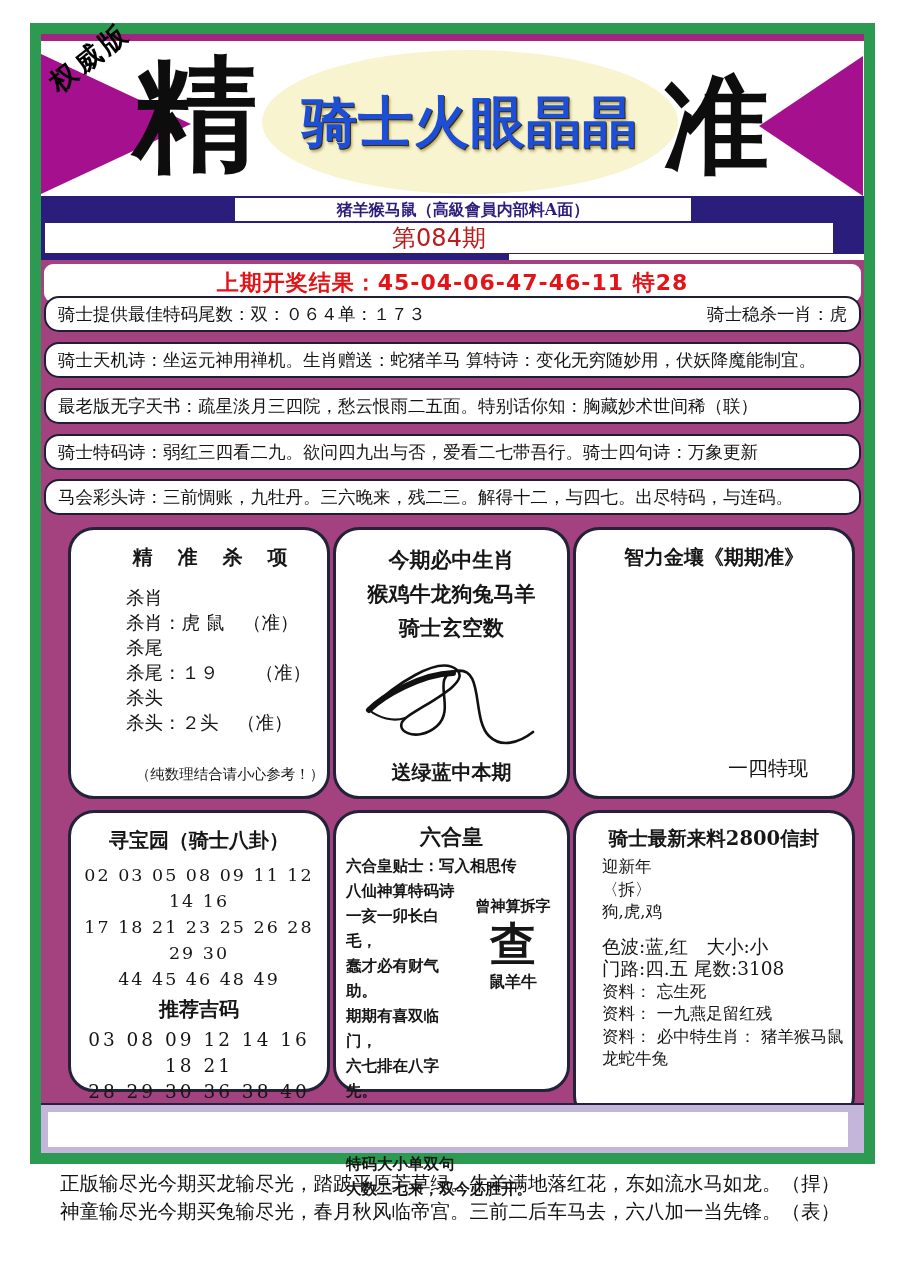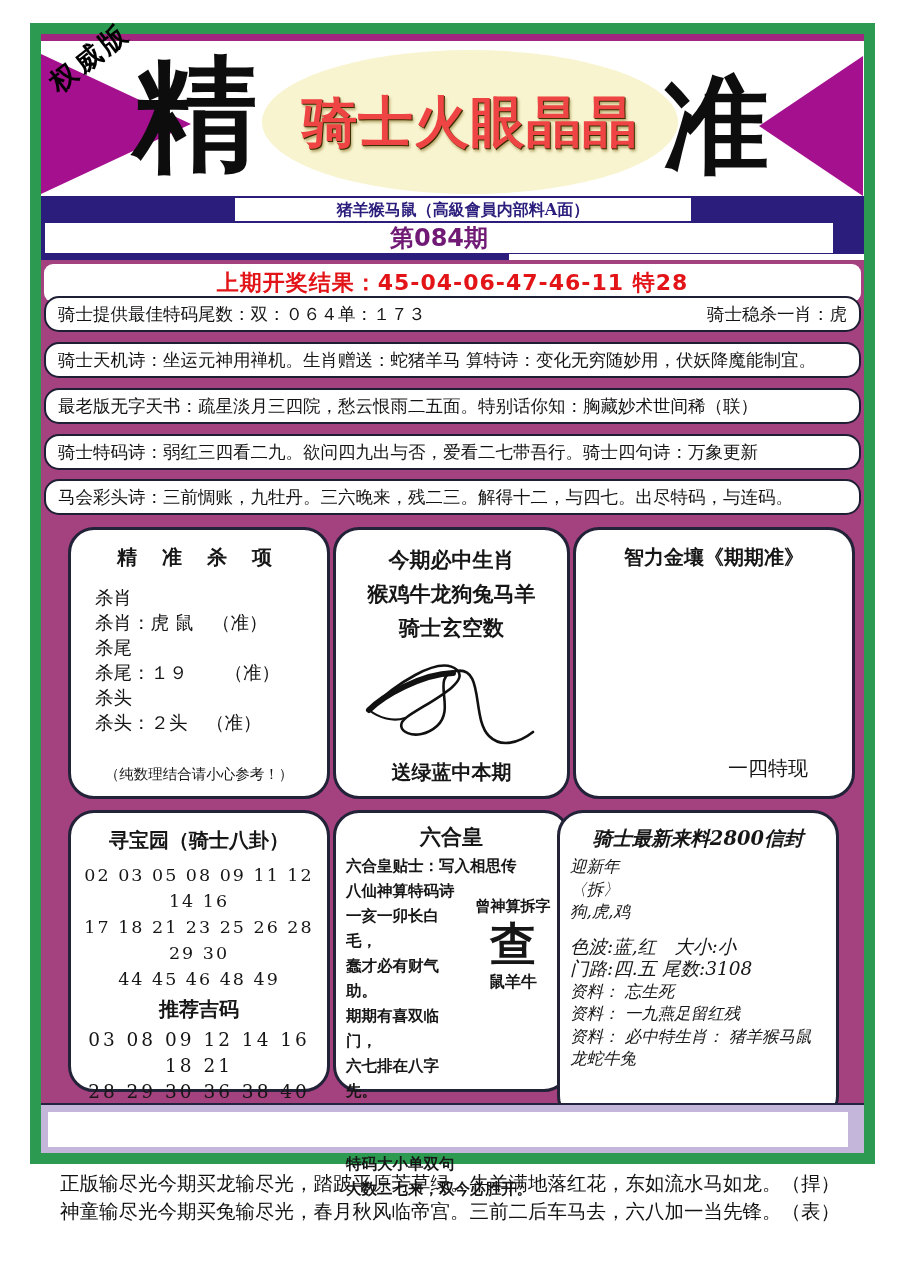--- a/index.html
+++ b/index.html
@@ -16,56 +16,56 @@
   #ellipse{left:262px;top:50px;width:416px;height:144px;background:#f8f4cf;border-radius:50%;}
   #tri-left{left:41px;top:54px;width:0;height:0;border-top:70px solid transparent;
             border-bottom:70px solid transparent;border-left:150px solid #a5108f;}
   #tri-right{left:759px;top:56px;width:0;height:0;border-top:70px solid transparent;
              border-bottom:70px solid transparent;border-right:104px solid #a5108f;}
   #edition{left:42px;top:72px;font-size:27px;font-weight:bold;letter-spacing:4px;
            transform:rotate(-38deg);transform-origin:left top;color:#000;}
   #big-left{left:133px;top:52px;font-size:124px;line-height:1;font-weight:bold;color:#0d0d0d;}
   #big-right{left:663px;top:72px;font-size:106px;line-height:1;font-weight:bold;color:#0d0d0d;}
   #main-title{left:266px;top:94px;width:408px;text-align:center;font-size:55px;line-height:1;
-              font-weight:bold;color:#ef4444;letter-spacing:1px;
+              font-weight:bold;color:#1d4ed8;letter-spacing:1px;
               text-shadow:1px 1px 0 #3a2e05,2px 3px 3px #b3a468;}
 
   
   #navy{left:41px;top:196px;width:823px;height:58px;background:#2b1d7c;}
   #navy-step{left:41px;top:254px;width:468px;height:6px;background:#2b1d7c;}
   #subtitle-box{left:235px;top:198px;width:456px;height:23px;background:#fff;text-align:center;}
   #subtitle-box span{font-size:16px;font-weight:bold;color:#2b1d7c;line-height:23px;}
   #issue-box{left:45px;top:223px;width:788px;height:30px;background:#fff;text-align:center;}
   #issue-box span{font-family:"DejaVu Sans","Liberation Sans",sans-serif;
-                  font-size:24px;font-weight:bold;color:#701a75;line-height:31px;}
+                  font-size:24px;font-weight:normal;color:#b91c1c;line-height:31px;}
 
   
   #purple{left:41px;top:260px;width:823px;height:843px;background:#a4417f;}
 
   
   #results{left:44px;top:264px;width:817px;height:38px;background:#fff;border-radius:9px;
            text-align:center;}
   #results span{font-family:"DejaVu Sans","Liberation Sans",sans-serif;font-size:22px;
                 font-weight:bold;color:#e31418;line-height:38px;letter-spacing:1px;}
 
   
   .row{left:44px;width:817px;height:36px;background:#fff;border:2px solid #1e1e34;
        border-radius:15px;box-sizing:border-box;display:flex;align-items:center;
        padding:0 12px;font-size:17.5px;color:#141414;}
   #row1{top:296px;} #row2{top:342px;} #row3{top:388px;} #row4{top:434px;} #row5{top:479px;}
   #row1 .sp{flex:1;}
 
   
   .card{background:#fff;border:3px solid #222238;border-radius:26px;box-sizing:border-box;}
-  #box-kill{left:68px;top:527px;width:262px;height:272px;}
+  #box-kill{left:68px;top:527px;width:262px;height:272px;padding-left:31px;}
   #box-zodiac{left:333px;top:527px;width:237px;height:272px;}
   #box-gold{left:573px;top:527px;width:282px;height:272px;}
   #box-treasure{left:68px;top:810px;width:262px;height:282px;}
   #box-king{left:333px;top:810px;width:237px;height:282px;}
-  #box-mail{left:557px;top:810px;width:282px;height:312px;font-style:italic;}
+  #box-mail{left:573px;top:810px;width:282px;height:312px;}
 
   .card .title{text-align:center;font-weight:bold;font-size:20px;margin-top:14px;}
   #box-kill .title{letter-spacing:9px;}
   #box-kill .list{margin:14px 0 0 24px;font-size:18.5px;line-height:25px;}
   #box-kill .note{position:absolute;bottom:12px;width:100%;text-align:center;font-size:14.5px;}
 
   #box-zodiac .ln{text-align:center;font-size:21px;font-weight:bold;margin-top:6px;}
   #box-zodiac .ln:first-child{margin-top:16px;}
   #box-zodiac svg{display:block;margin:4px auto 0 auto;}
   #box-zodiac .bottom{position:absolute;bottom:10px;width:100%;text-align:center;
@@ -82,21 +82,21 @@
   #box-king .body{padding:2px 8px 0 10px;font-size:15.5px;font-weight:bold;line-height:25px;}
   #box-king .cols{display:flex;}
   #box-king .colL{flex:1;}
   #box-king .colR{width:92px;text-align:center;}
   #box-king .oracle-label{font-size:15px;font-weight:bold;margin-top:16px;}
   #box-king .oracle-char{font-size:46px;font-weight:bold;line-height:50px;}
   #box-king .oracle-animals{font-size:16px;font-weight:bold;}
   #box-king .hint{font-size:14.5px;font-weight:bold;line-height:24px;}
 
   #box-mail .title{font-size:19.5px;margin-top:12px;}
-  #box-mail .body{padding:4px 6px 0 10px;font-size:16.5px;line-height:22.5px;}
+  #box-mail .body{padding:4px 6px 0 26px;font-size:16.5px;line-height:22.5px;}
   #box-mail .gap{height:12px;}
   #box-mail .big{font-size:18.5px;}
 
   
   #lav{left:41px;top:1103px;width:823px;height:50px;background:#c4b6da;border-top:2px solid #23233f;
        box-sizing:border-box;}
   #lav-white{left:48px;top:1112px;width:800px;height:35px;background:#fff;}
 
   
   #footer{left:0;top:1170px;width:900px;text-align:center;font-size:19.5px;line-height:27.5px;

